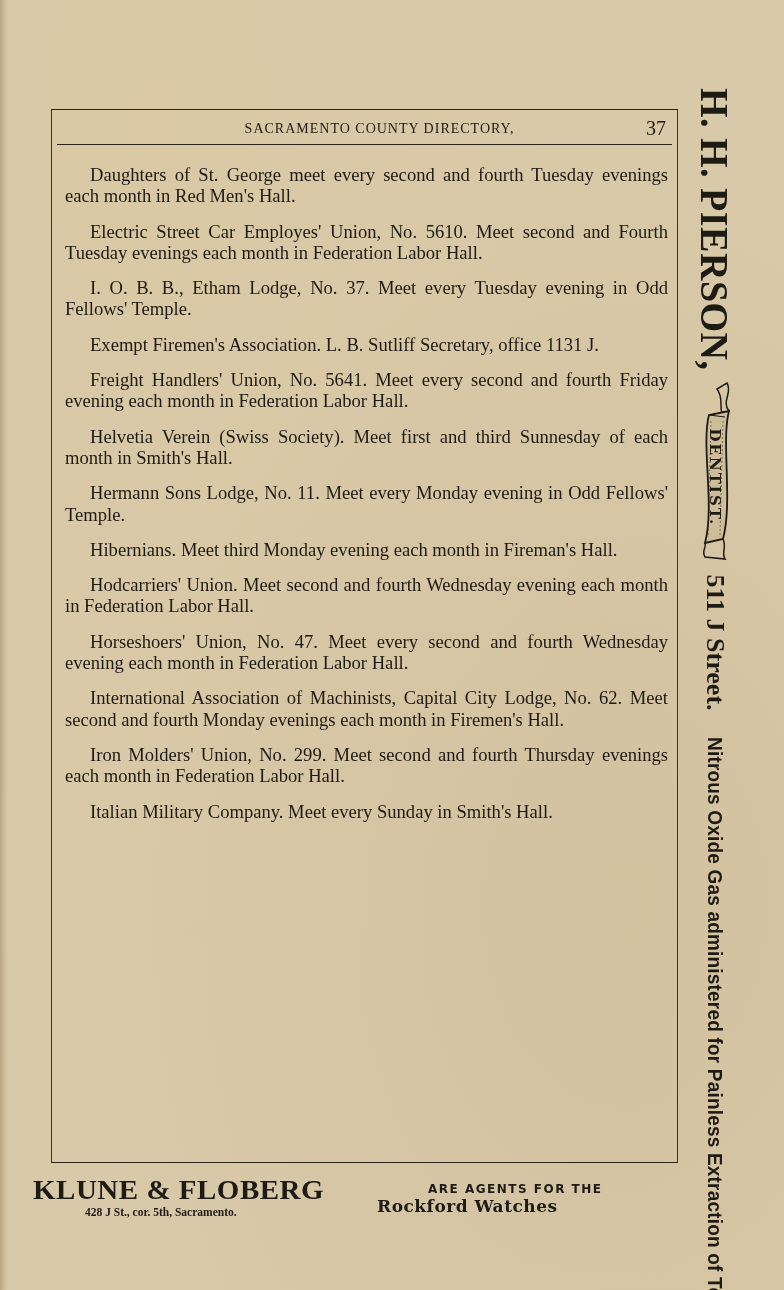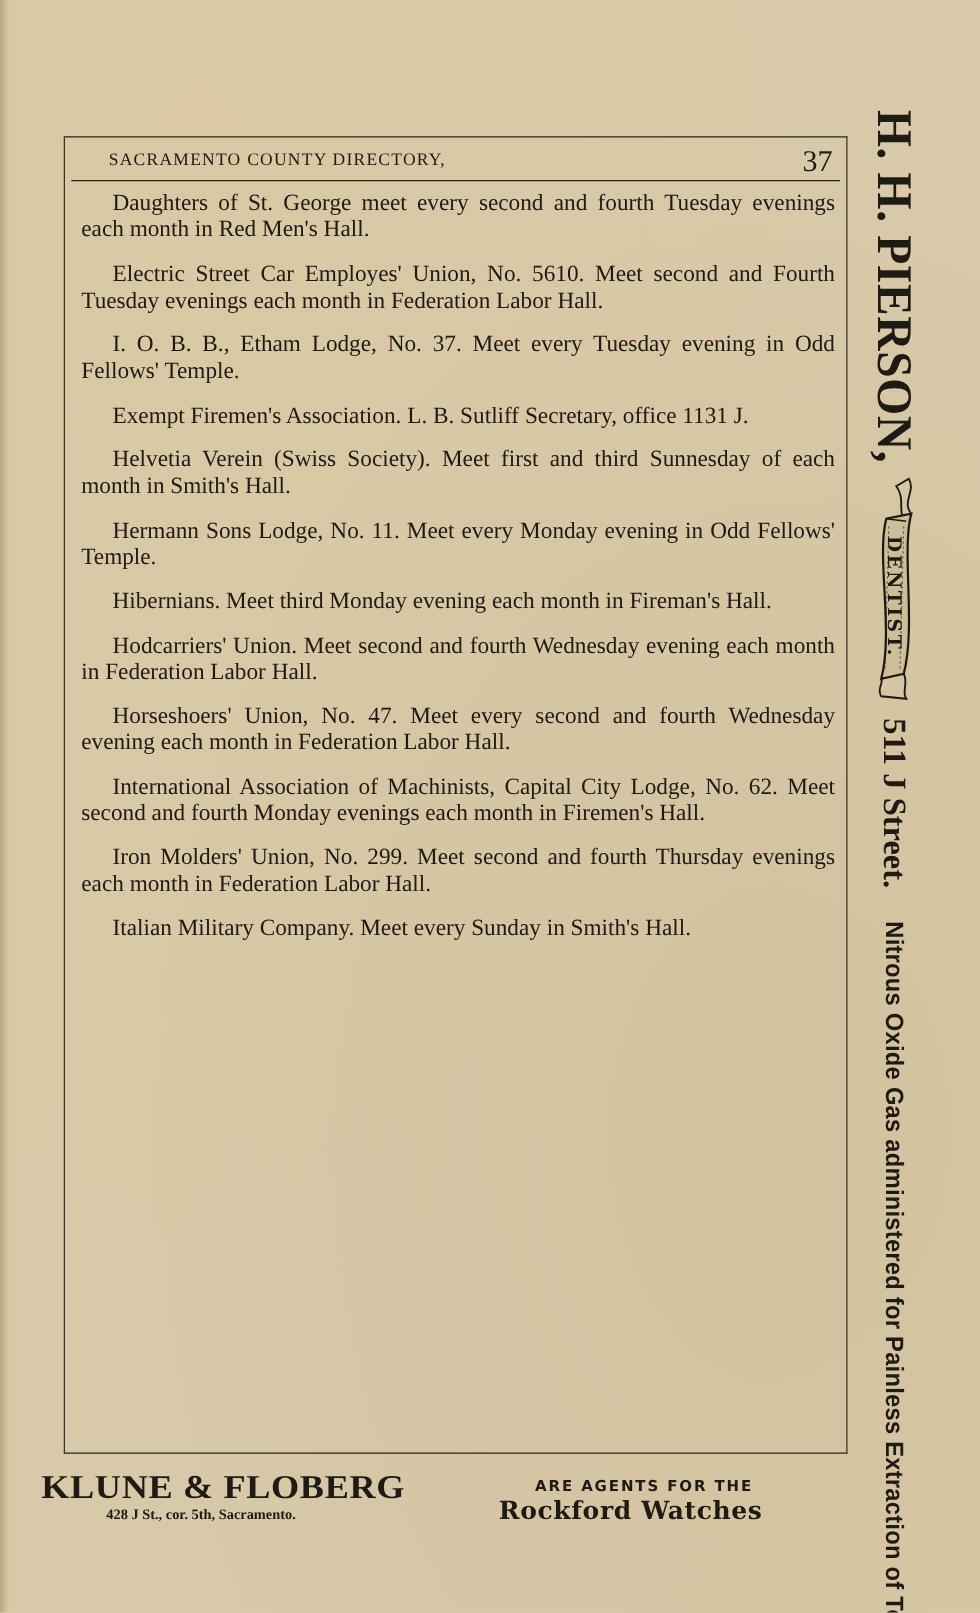--- a/index.html
+++ b/index.html
@@ -42,46 +42,46 @@
       left: 57px;
       top: 118px;
       width: 615px;
       height: 26px;
       border-bottom: 1.5px solid #2a241b;
     }
     .running-title {
       position: absolute;
       left: 0; right: 0;
       top: 3px;
-      text-align: left;
+      text-align: center;
       font-family: "Liberation Serif", serif;
       font-size: 14px;
       letter-spacing: 1px;
       padding-left: 30px;
     }
     .page-number {
       position: absolute;
       right: 6px;
       top: -1px;
       font-family: "Liberation Serif", serif;
-      font-size: 24px;
+      font-size: 20px;
     }
     .entries {
       position: absolute;
       left: 65px;
       top: 152px;
       width: 603px;
     }
     .entry {
       font-family: "Liberation Serif", serif;
       font-size: 18.6px;
       line-height: 21.3px;
       text-align: justify;
       text-indent: 25px;
-      margin: 0 0 14px 0;
+      margin: 12px 0 14px 0;
       hyphens: manual;
     }
     
     .footer-ad {
       position: absolute;
       left: 30px;
       top: 1175px;
       width: 650px;
       height: 50px;
     }
@@ -114,25 +114,24 @@
       font-size: 12px;
       font-weight: bold;
       letter-spacing: 1.5px;
       white-space: nowrap;
     }
     .brand-line {
       position: absolute;
       left: 347px;
       top: 21px;
       font-family: "DejaVu Serif", serif;
-      font-size: 20px;
+      font-size: 17px;
       font-weight: bold;
       letter-spacing: 0.5px;
       white-space: nowrap;
-      margin-left: 22px;
     }
     
     .side-ad {
       position: absolute;
       left: 690px;
       top: 88px;
       width: 52px;
       height: 1130px;
     }
     .side-rot {
@@ -200,20 +199,21 @@
 <div class="running-head">
   <div class="running-title">SACRAMENTO COUNTY DIRECTORY,</div>
   <div class="page-number">37</div>
 </div>
 
 <div class="entries">
   <p class="entry">Daughters of St. George meet every second and fourth Tues­day evenings each month in Red Men's Hall.</p>
   <p class="entry">Electric Street Car Employes' Union, No. 5610.  Meet sec­ond and Fourth Tuesday evenings each month in Federation Labor Hall.</p>
   <p class="entry">I. O. B. B., Etham Lodge, No. 37.  Meet every Tuesday evening in Odd Fellows' Temple.</p>
   <p class="entry">Exempt Firemen's Association.  L. B. Sutliff Secretary, office 1131 J.</p>
+  <p class="entry">Freight Handlers' Union, No. 5641.  Meet every second and fourth Friday evening each month in Federation Labor Hall.</p>
   <p class="entry">Helvetia Verein (Swiss Society).  Meet first and third Sun­nesday of each month in Smith's Hall.</p>
   <p class="entry">Hermann Sons Lodge, No. 11.  Meet every Monday evening in Odd Fellows' Temple.</p>
   <p class="entry">Hibernians.  Meet third Monday evening each month in Fireman's Hall.</p>
   <p class="entry">Hodcarriers' Union.  Meet second and fourth Wednesday evening each month in Federation Labor Hall.</p>
   <p class="entry">Horseshoers' Union, No. 47.  Meet every second and fourth Wednesday evening each month in Federation Labor Hall.</p>
   <p class="entry">International Association of Machinists, Capital City Lodge, No. 62.  Meet second and fourth Monday evenings each month in Firemen's Hall.</p>
   <p class="entry">Iron Molders' Union, No. 299.  Meet second and fourth Thursday evenings each month in Federation Labor Hall.</p>
   <p class="entry">Italian Military Company.  Meet every Sunday in Smith's Hall.</p>
 </div>
 

